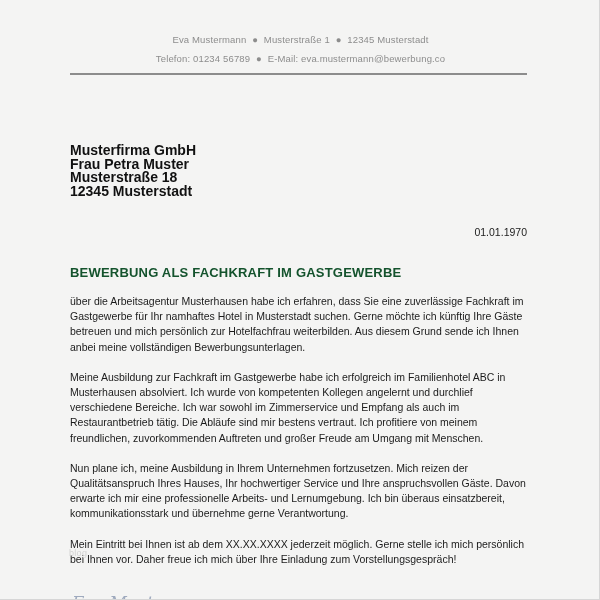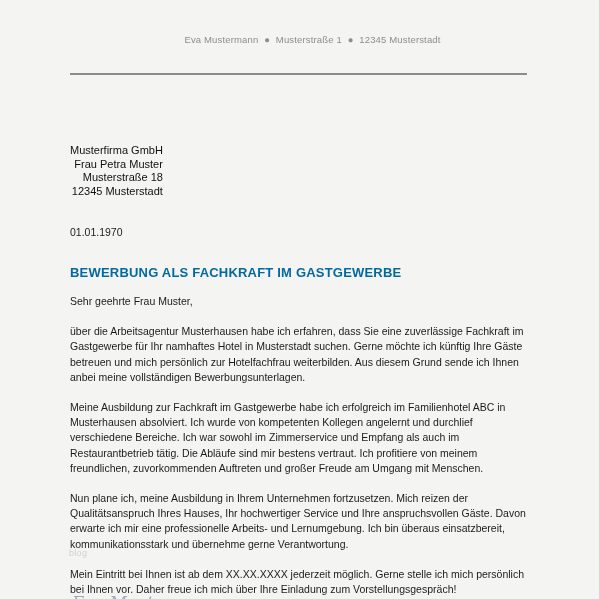--- a/index.html
+++ b/index.html
@@ -16,21 +16,21 @@
     border-right: 1px solid #d6d6d6;
     border-bottom: 1px solid #d6d6d6;
     overflow: hidden;
     font-family: "Liberation Sans", sans-serif;
     color: #1b1b1b;
   }
 
   
   .letterhead {
     position: absolute;
-    left: 84px;
+    left: 72px;
     top: 30px;
     width: 457px;
     text-align: center;
   }
   .letterhead-line {
     font-size: 9.5px;
     color: #8d8d8d;
     line-height: 19px;
     letter-spacing: 0.15px;
     white-space: nowrap;
@@ -46,47 +46,47 @@
     width: 457px;
     height: 0;
     border-top: 2px solid #8c8c8c;
   }
 
   
   .recipient {
     position: absolute;
     left: 70px;
     top: 144px;
-    font-size: 11px;
-    font-weight: normal;
+    font-size: 14px;
+    font-weight: bold;
     line-height: 13.5px;
     color: #111111;
-    text-align: right;
   }
   .recipient div { white-space: nowrap; }
 
   
   .date-line {
     position: absolute;
     left: 70px;
     top: 226px;
     width: 457px;
+    text-align: right;
     font-size: 10.5px;
     color: #1b1b1b;
   }
 
   
   .subject {
     position: absolute;
     left: 70px;
     top: 265px;
     font-size: 13px;
     font-weight: bold;
     letter-spacing: 0.2px;
-    color: #0369a1;
+    color: #14532d;
     white-space: nowrap;
   }
 
   
   .body-block {
     position: absolute;
     left: 70px;
     top: 294px;
     width: 460px;
     font-size: 10.5px;
@@ -126,36 +126,40 @@
 <div class="page">
 
   <div class="letterhead">
     <div class="letterhead-line">
       <span>Eva Mustermann</span>
       <span class="bullet-sep">●</span>
       <span>Musterstraße 1</span>
       <span class="bullet-sep">●</span>
       <span>12345 Musterstadt</span>
     </div>
+    <div class="letterhead-line">
+      <span>Telefon: 01234 56789</span>
+      <span class="bullet-sep">●</span>
+      <span>E-Mail: eva.mustermann@bewerbung.co</span>
+    </div>
   </div>
   <div class="head-rule"></div>
 
   <div class="recipient">
     <div>Musterfirma GmbH</div>
     <div>Frau Petra Muster</div>
     <div>Musterstraße 18</div>
     <div>12345 Musterstadt</div>
   </div>
 
   <div class="date-line">01.01.1970</div>
 
   <div class="subject">BEWERBUNG ALS FACHKRAFT IM GASTGEWERBE</div>
 
   <div class="body-block">
-    <p class="salutation">Sehr geehrte Frau Muster,</p>
     <p>über die Arbeitsagentur Musterhausen habe ich erfahren, dass Sie eine zuverlässige Fachkraft im Gastgewerbe für Ihr namhaftes Hotel in Musterstadt suchen. Gerne möchte ich künftig Ihre Gäste betreuen und mich persönlich zur Hotelfachfrau weiterbilden. Aus diesem Grund sende ich Ihnen anbei meine vollständigen Bewerbungsunterlagen.</p>
     <p>Meine Ausbildung zur Fachkraft im Gastgewerbe habe ich erfolgreich im Familienhotel ABC in Musterhausen absolviert. Ich wurde von kompetenten Kollegen angelernt und durchlief verschiedene Bereiche. Ich war sowohl im Zimmerservice und Empfang als auch im Restaurantbetrieb tätig. Die Abläufe sind mir bestens vertraut. Ich profitiere von meinem freundlichen, zuvorkommenden Auftreten und großer Freude am Umgang mit Menschen.</p>
     <p>Nun plane ich, meine Ausbildung in Ihrem Unternehmen fortzusetzen. Mich reizen der Qualitätsanspruch Ihres Hauses, Ihr hochwertiger Service und Ihre anspruchsvollen Gäste. Davon erwarte ich mir eine professionelle Arbeits- und Lernumgebung. Ich bin überaus einsatzbereit, kommunikationsstark und übernehme gerne Verantwortung.</p>
     <p>Mein Eintritt bei Ihnen ist ab dem XX.XX.XXXX jederzeit möglich. Gerne stelle ich mich persönlich bei Ihnen vor. Daher freue ich mich über Ihre Einladung zum Vorstellungsgespräch!</p>
 
   </div>
 
   <div class="signature">Eva Mustermann</div>
 
   <div class="watermark">blog</div>

